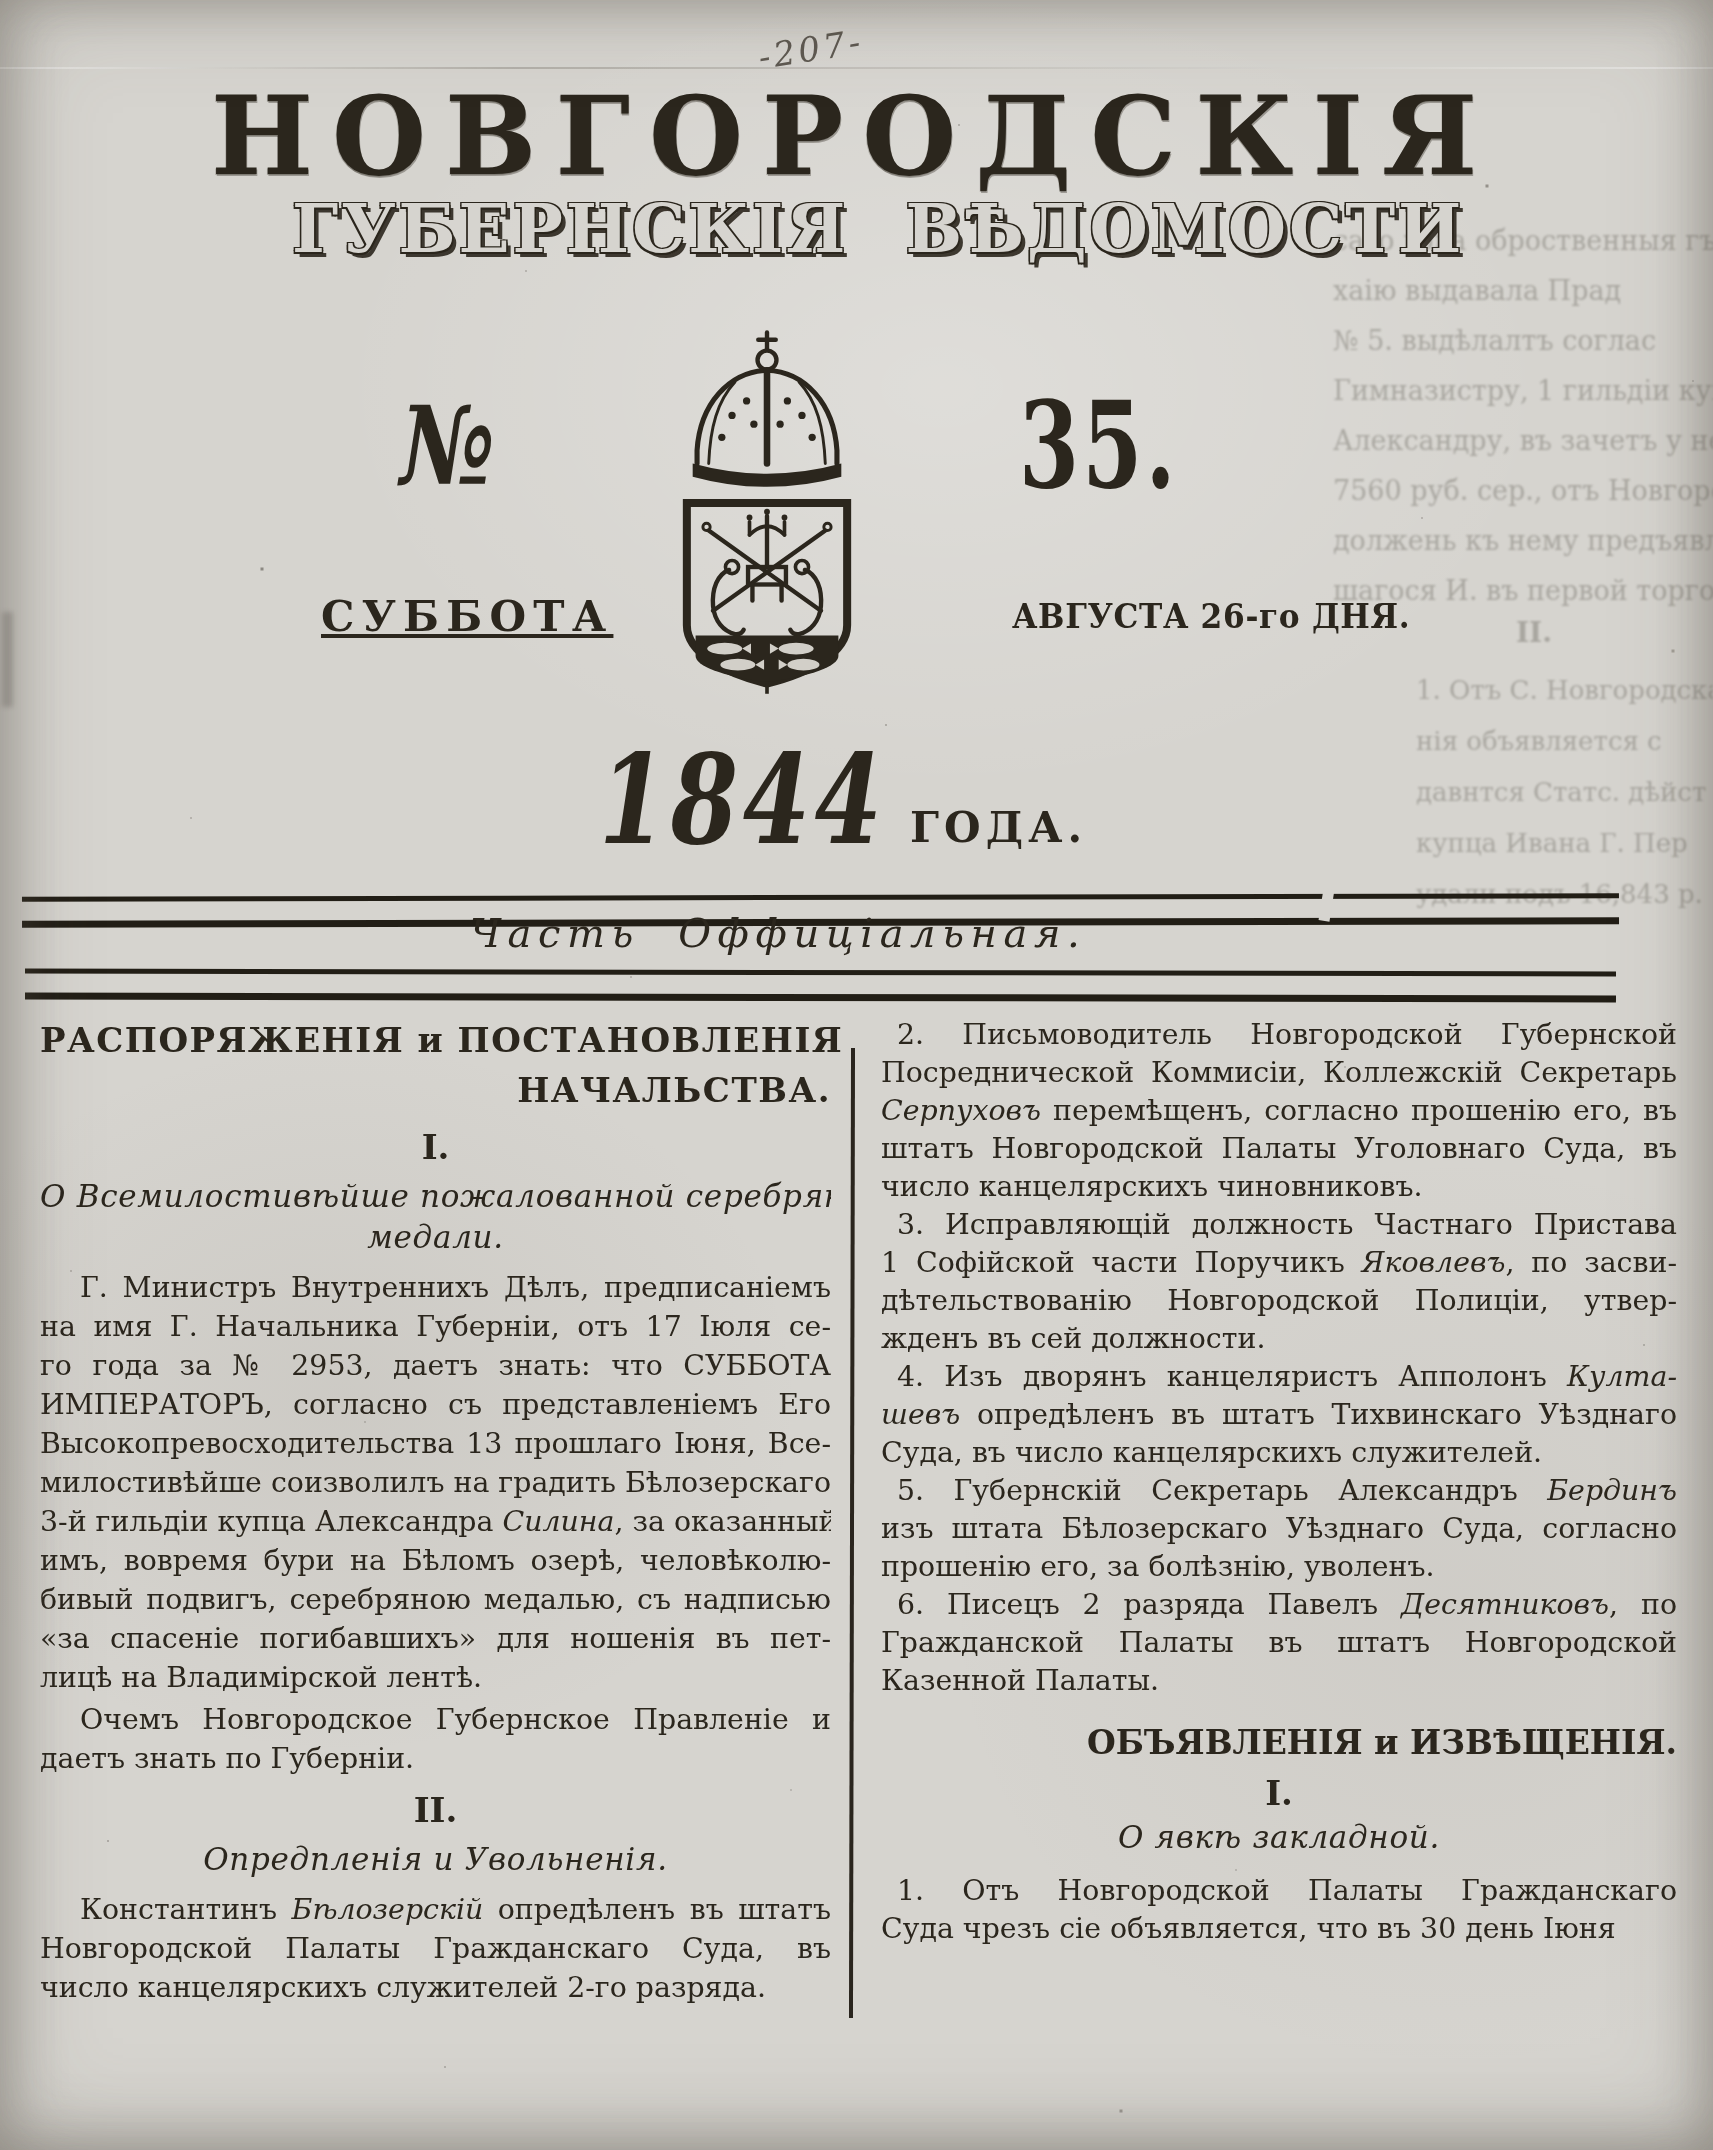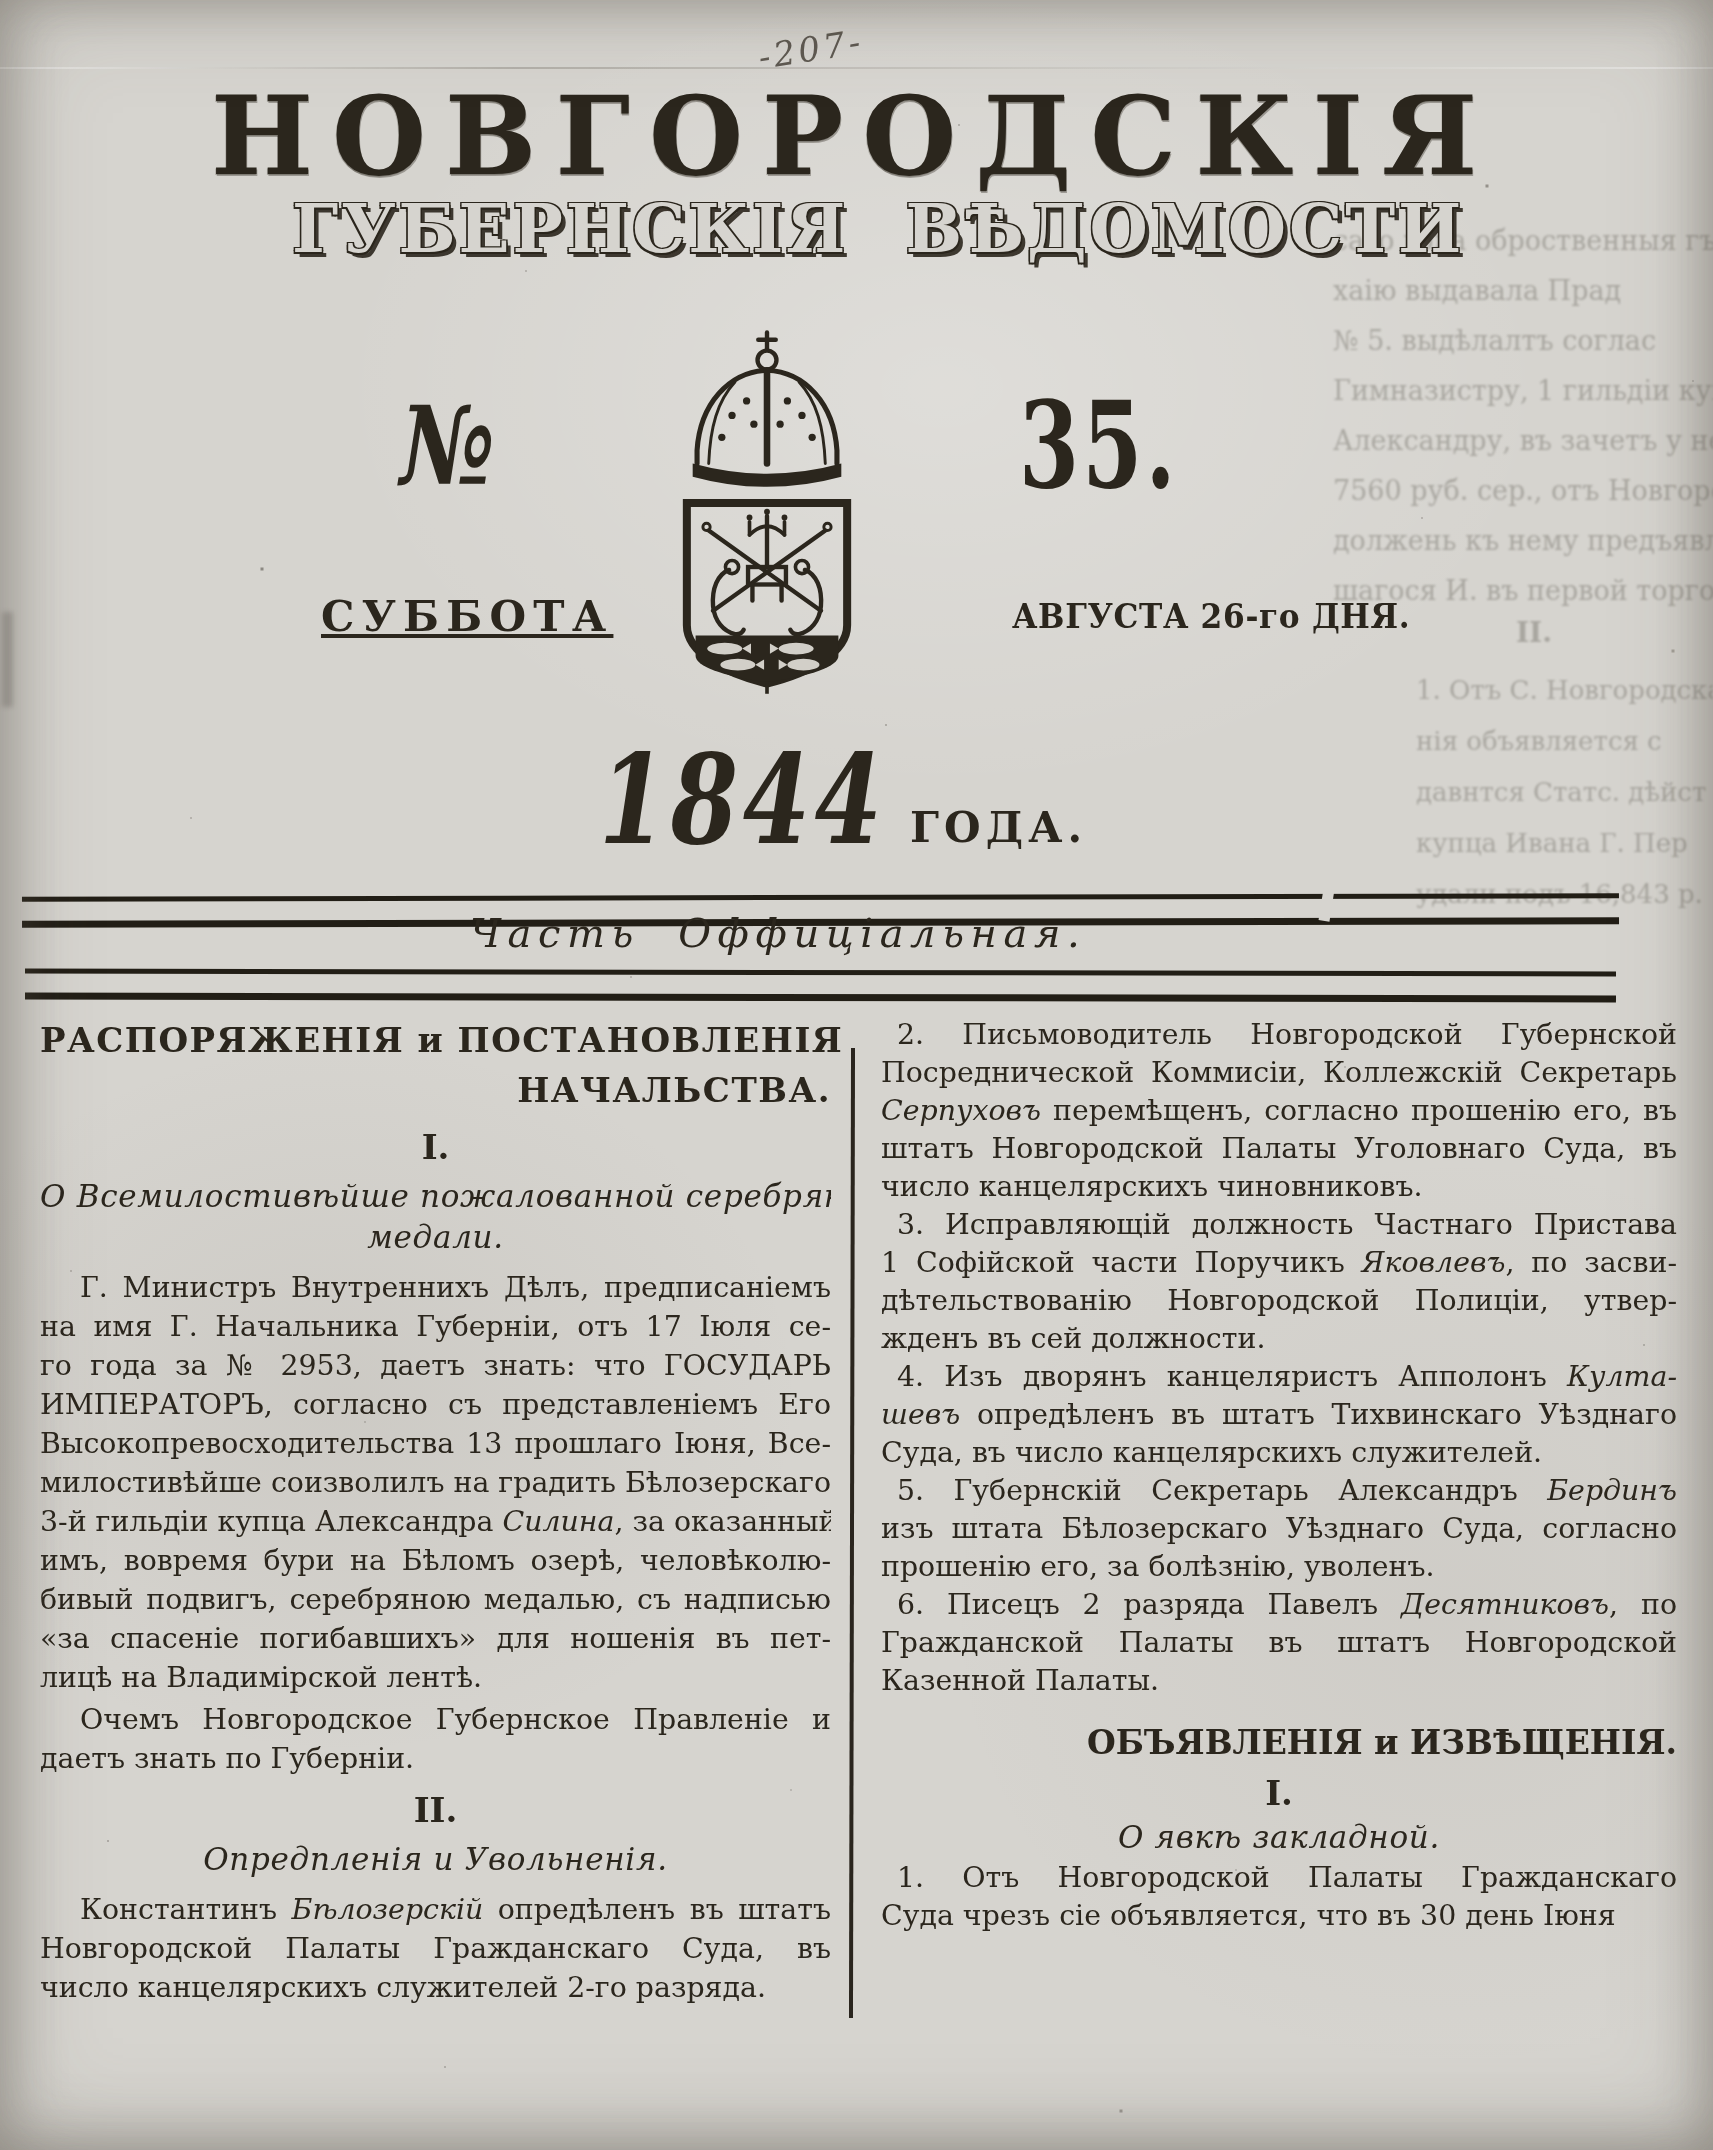--- a/index.html
+++ b/index.html
@@ -84,21 +84,21 @@
   .rcol .colhead { margin-top:17.5px; font-size:33px; letter-spacing:0; }
   .numeral { text-align:center; font-weight:bold; font-size:34px; line-height:45px;
     margin:10.2px 0 5.8px; }
   .rcol .numeral { margin:4.4px 0 2.9px; line-height:42px; }
   .subtitle { text-align:center; font-style:italic; font-size:31px; line-height:41px;
     margin:4.4px 0 10.2px; letter-spacing:0.7px; }
   .rcol .subtitle { margin:0 0 0; }
   .para { margin-top:2.9px; }
   .para.p-first { margin-top:10.2px; }
   .rcol .para { margin-top:0; }
-  .rcol .para.announce { margin-top:1px; }
+  .rcol .para.announce { margin-top:14px; }
 
   .tline { white-space:nowrap; overflow:hidden; text-align:justify; text-align-last:justify; }
   .tline.last { text-align-last:left; }
   .center .tline { text-align:center; text-align-last:center; }
   .para.indent .tline:first-child { text-indent:40px; }
   .rcol .para .tline:first-child { text-indent:16px; }
 
   .bleed { position:absolute; color:rgba(75,70,62,.32); filter:blur(1px); }
   .bleed .tline { text-align:left; text-align-last:auto; }
   .bleedA { left:1333px; top:216px; width:381px; font-size:27px; line-height:50px; }
@@ -220,21 +220,21 @@
     <div class="colhead">РАСПОРЯЖЕНІЯ и ПОСТАНОВЛЕНІЯ</div>
     <div class="colhead">НАЧАЛЬСТВА.</div>
     <div class="numeral">I.</div>
     <div class="subtitle center">
         <div class="tline">О Всемилостивѣйше пожалованной серебряной</div>
         <div class="tline last">медали.</div>
       </div>
     <div class="para indent p-first">
         <div class="tline">Г. Министръ Внутреннихъ Дѣлъ, предписаніемъ</div>
         <div class="tline">на имя Г. Начальника Губерніи, отъ 17 Іюля се-</div>
-        <div class="tline">го года за № 2953, даетъ знать: что ГОСУДАРЬ</div>
+        <div class="tline">го года за № 2953, даетъ знать: что СУББОТА</div>
         <div class="tline">ИМПЕРАТОРЪ, согласно съ представленіемъ Его</div>
         <div class="tline">Высокопревосходительства 13 прошлаго Іюня, Все-</div>
         <div class="tline">милостивѣйше соизволилъ на градить Бѣлозерскаго</div>
         <div class="tline">3-й гильдіи купца Александра <i>Силина</i>, за оказанный</div>
         <div class="tline">имъ, вовремя бури на Бѣломъ озерѣ, человѣколю-</div>
         <div class="tline">бивый подвигъ, серебряною медалью, съ надписью</div>
         <div class="tline">«за спасеніе погибавшихъ» для ношенія въ пет-</div>
         <div class="tline last">лицѣ на Владимірской лентѣ.</div>
       </div>
     <div class="para indent">

